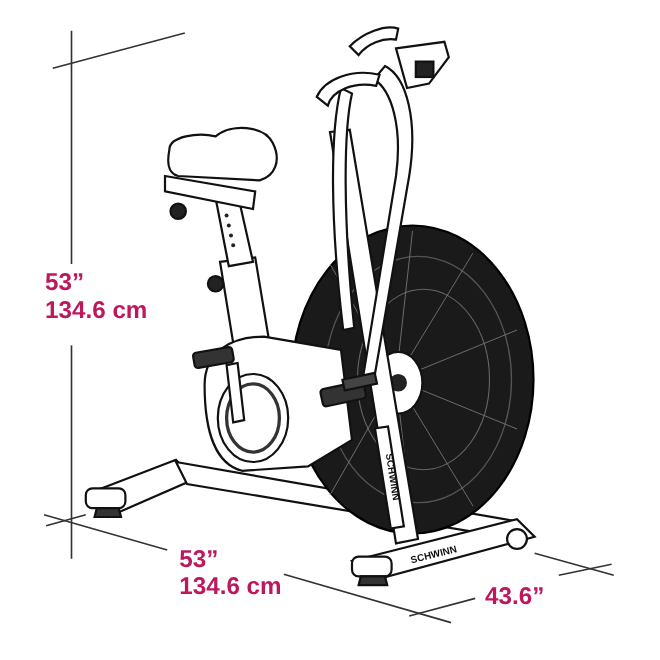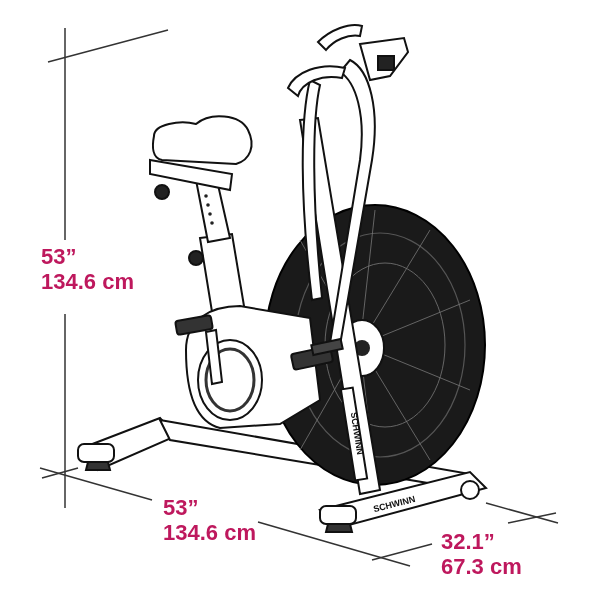--- a/index.html
+++ b/index.html
@@ -100,15 +100,14 @@
   <span>53”</span>
   <span>134.6 cm</span>
 </div>
 
 <div id="length-label" class="dim-label">
   <span>53”</span>
   <span>134.6 cm</span>
 </div>
 
 <div id="width-label" class="dim-label">
-  <span>32.1”</span>
-  <span>67.3 cm</span>
+  <span>43.6”</span>
 </div>
 
 </body></html>

